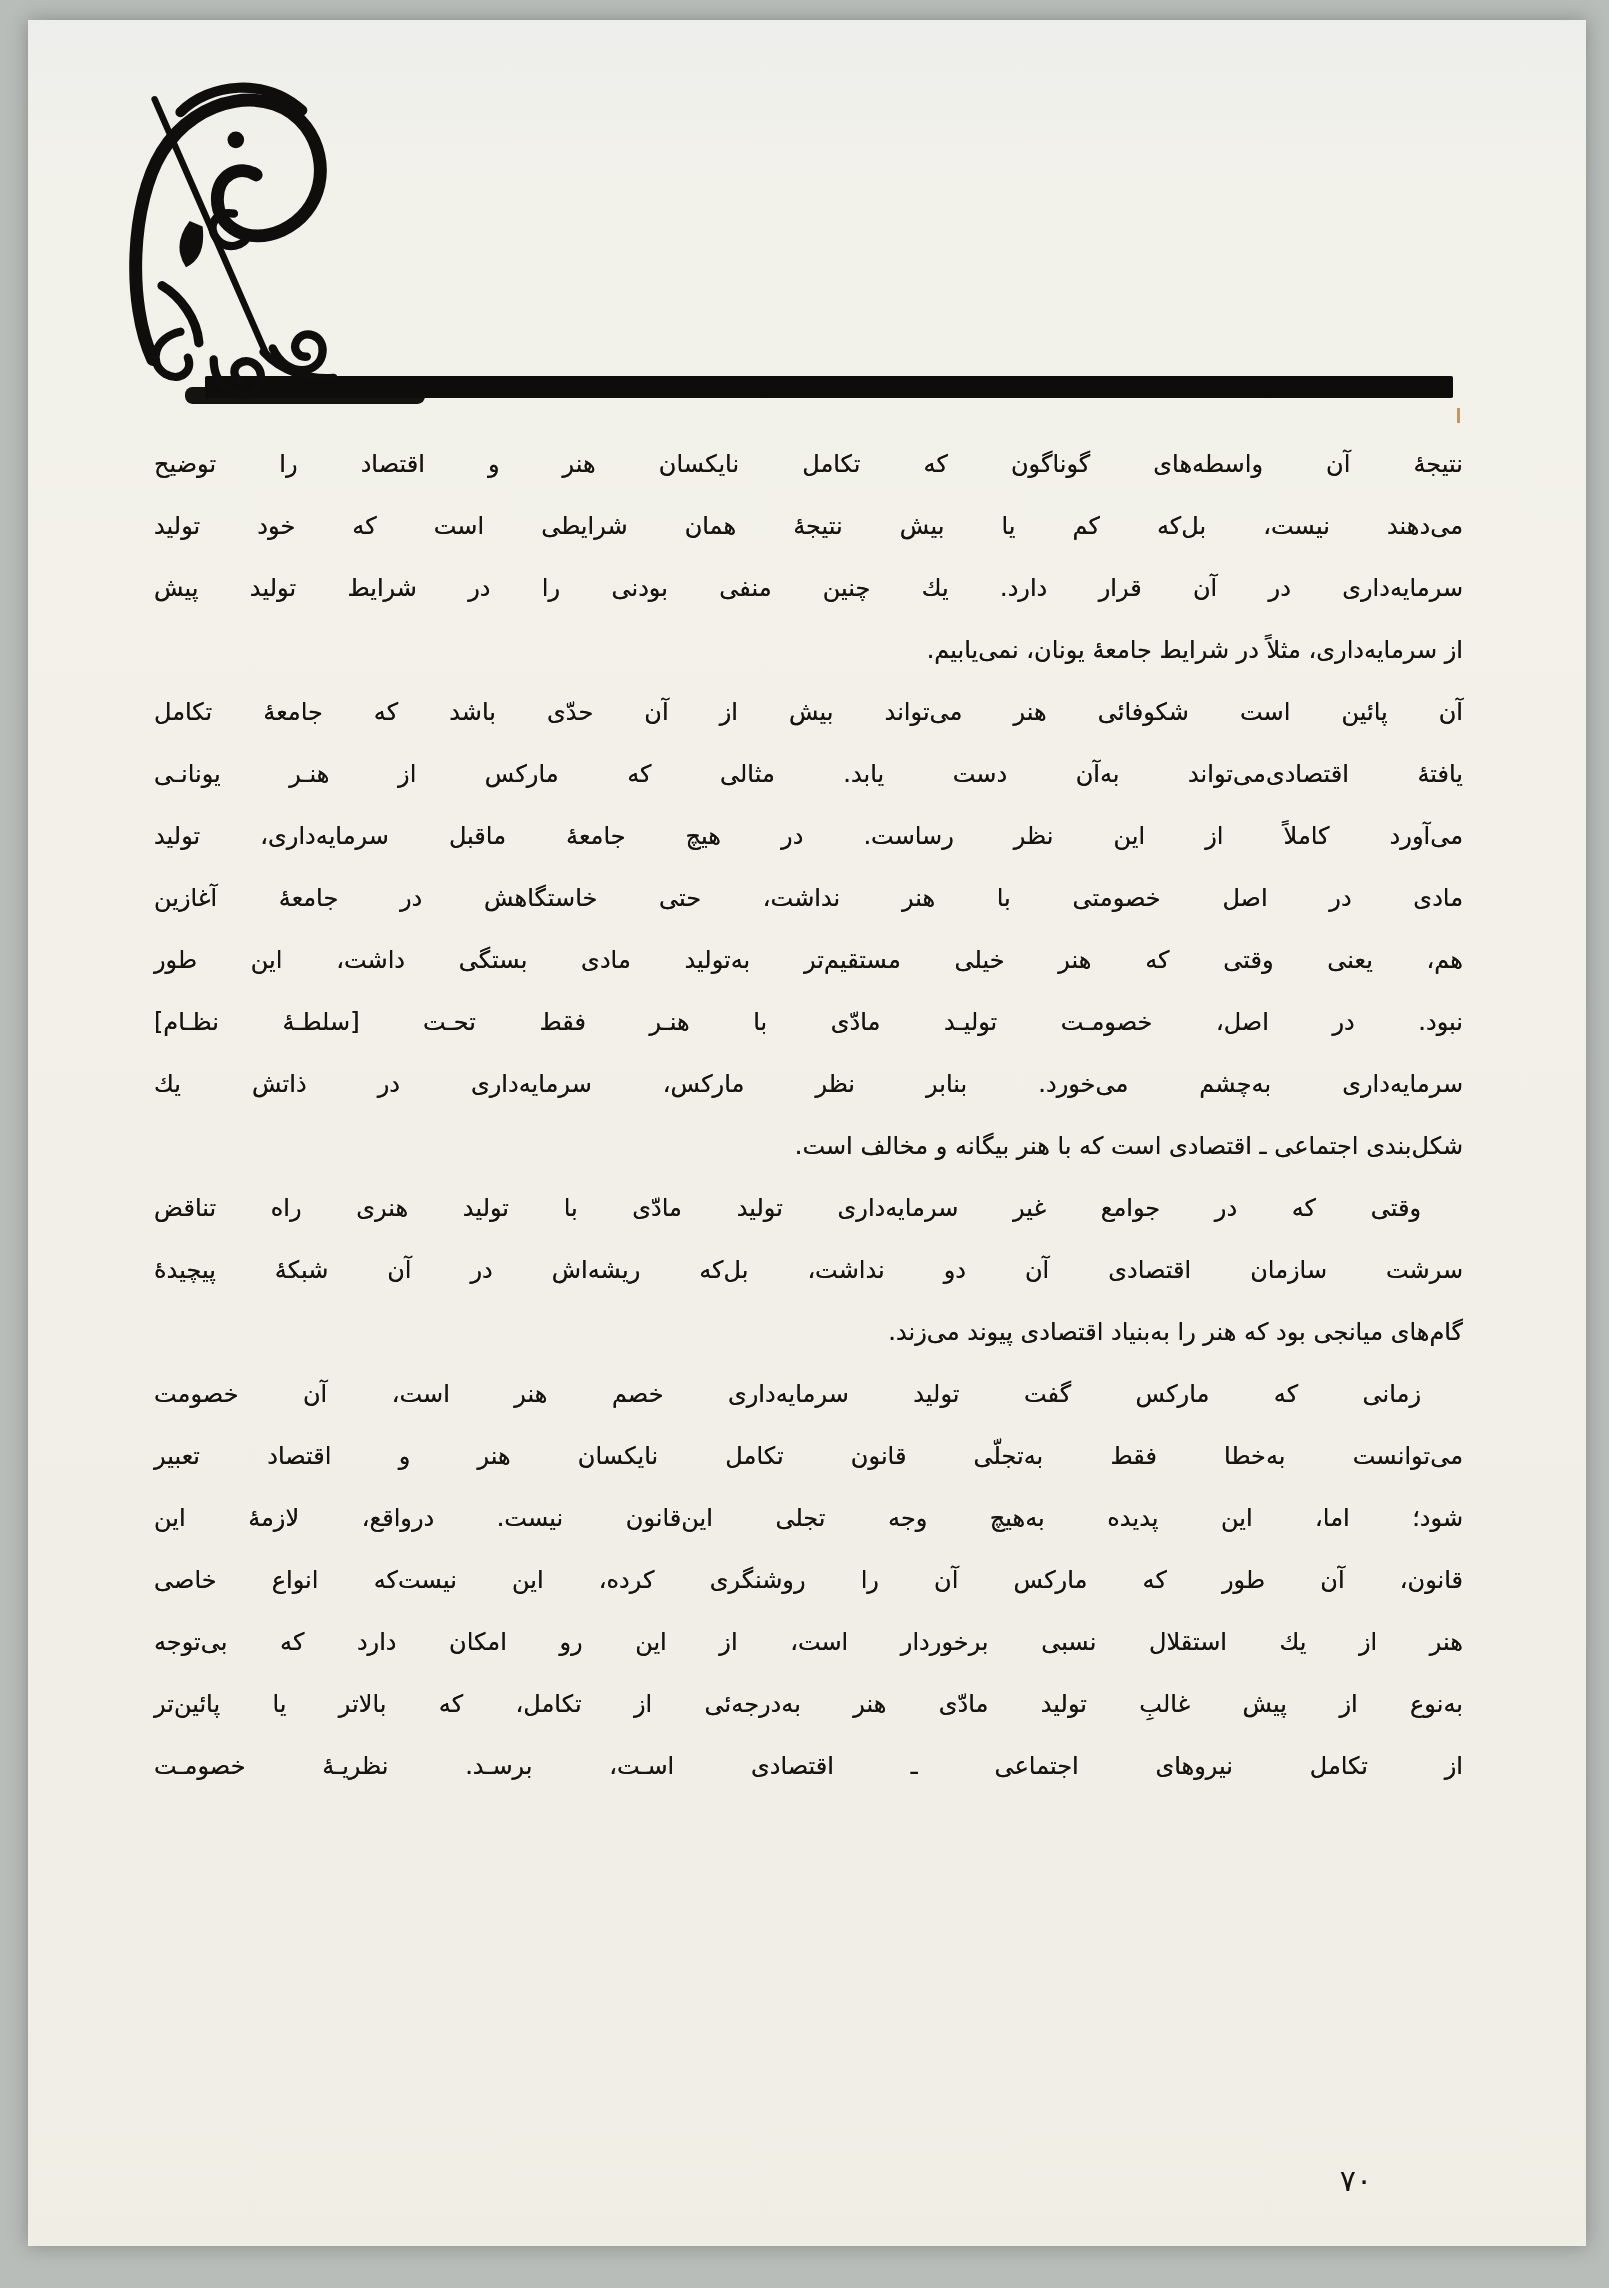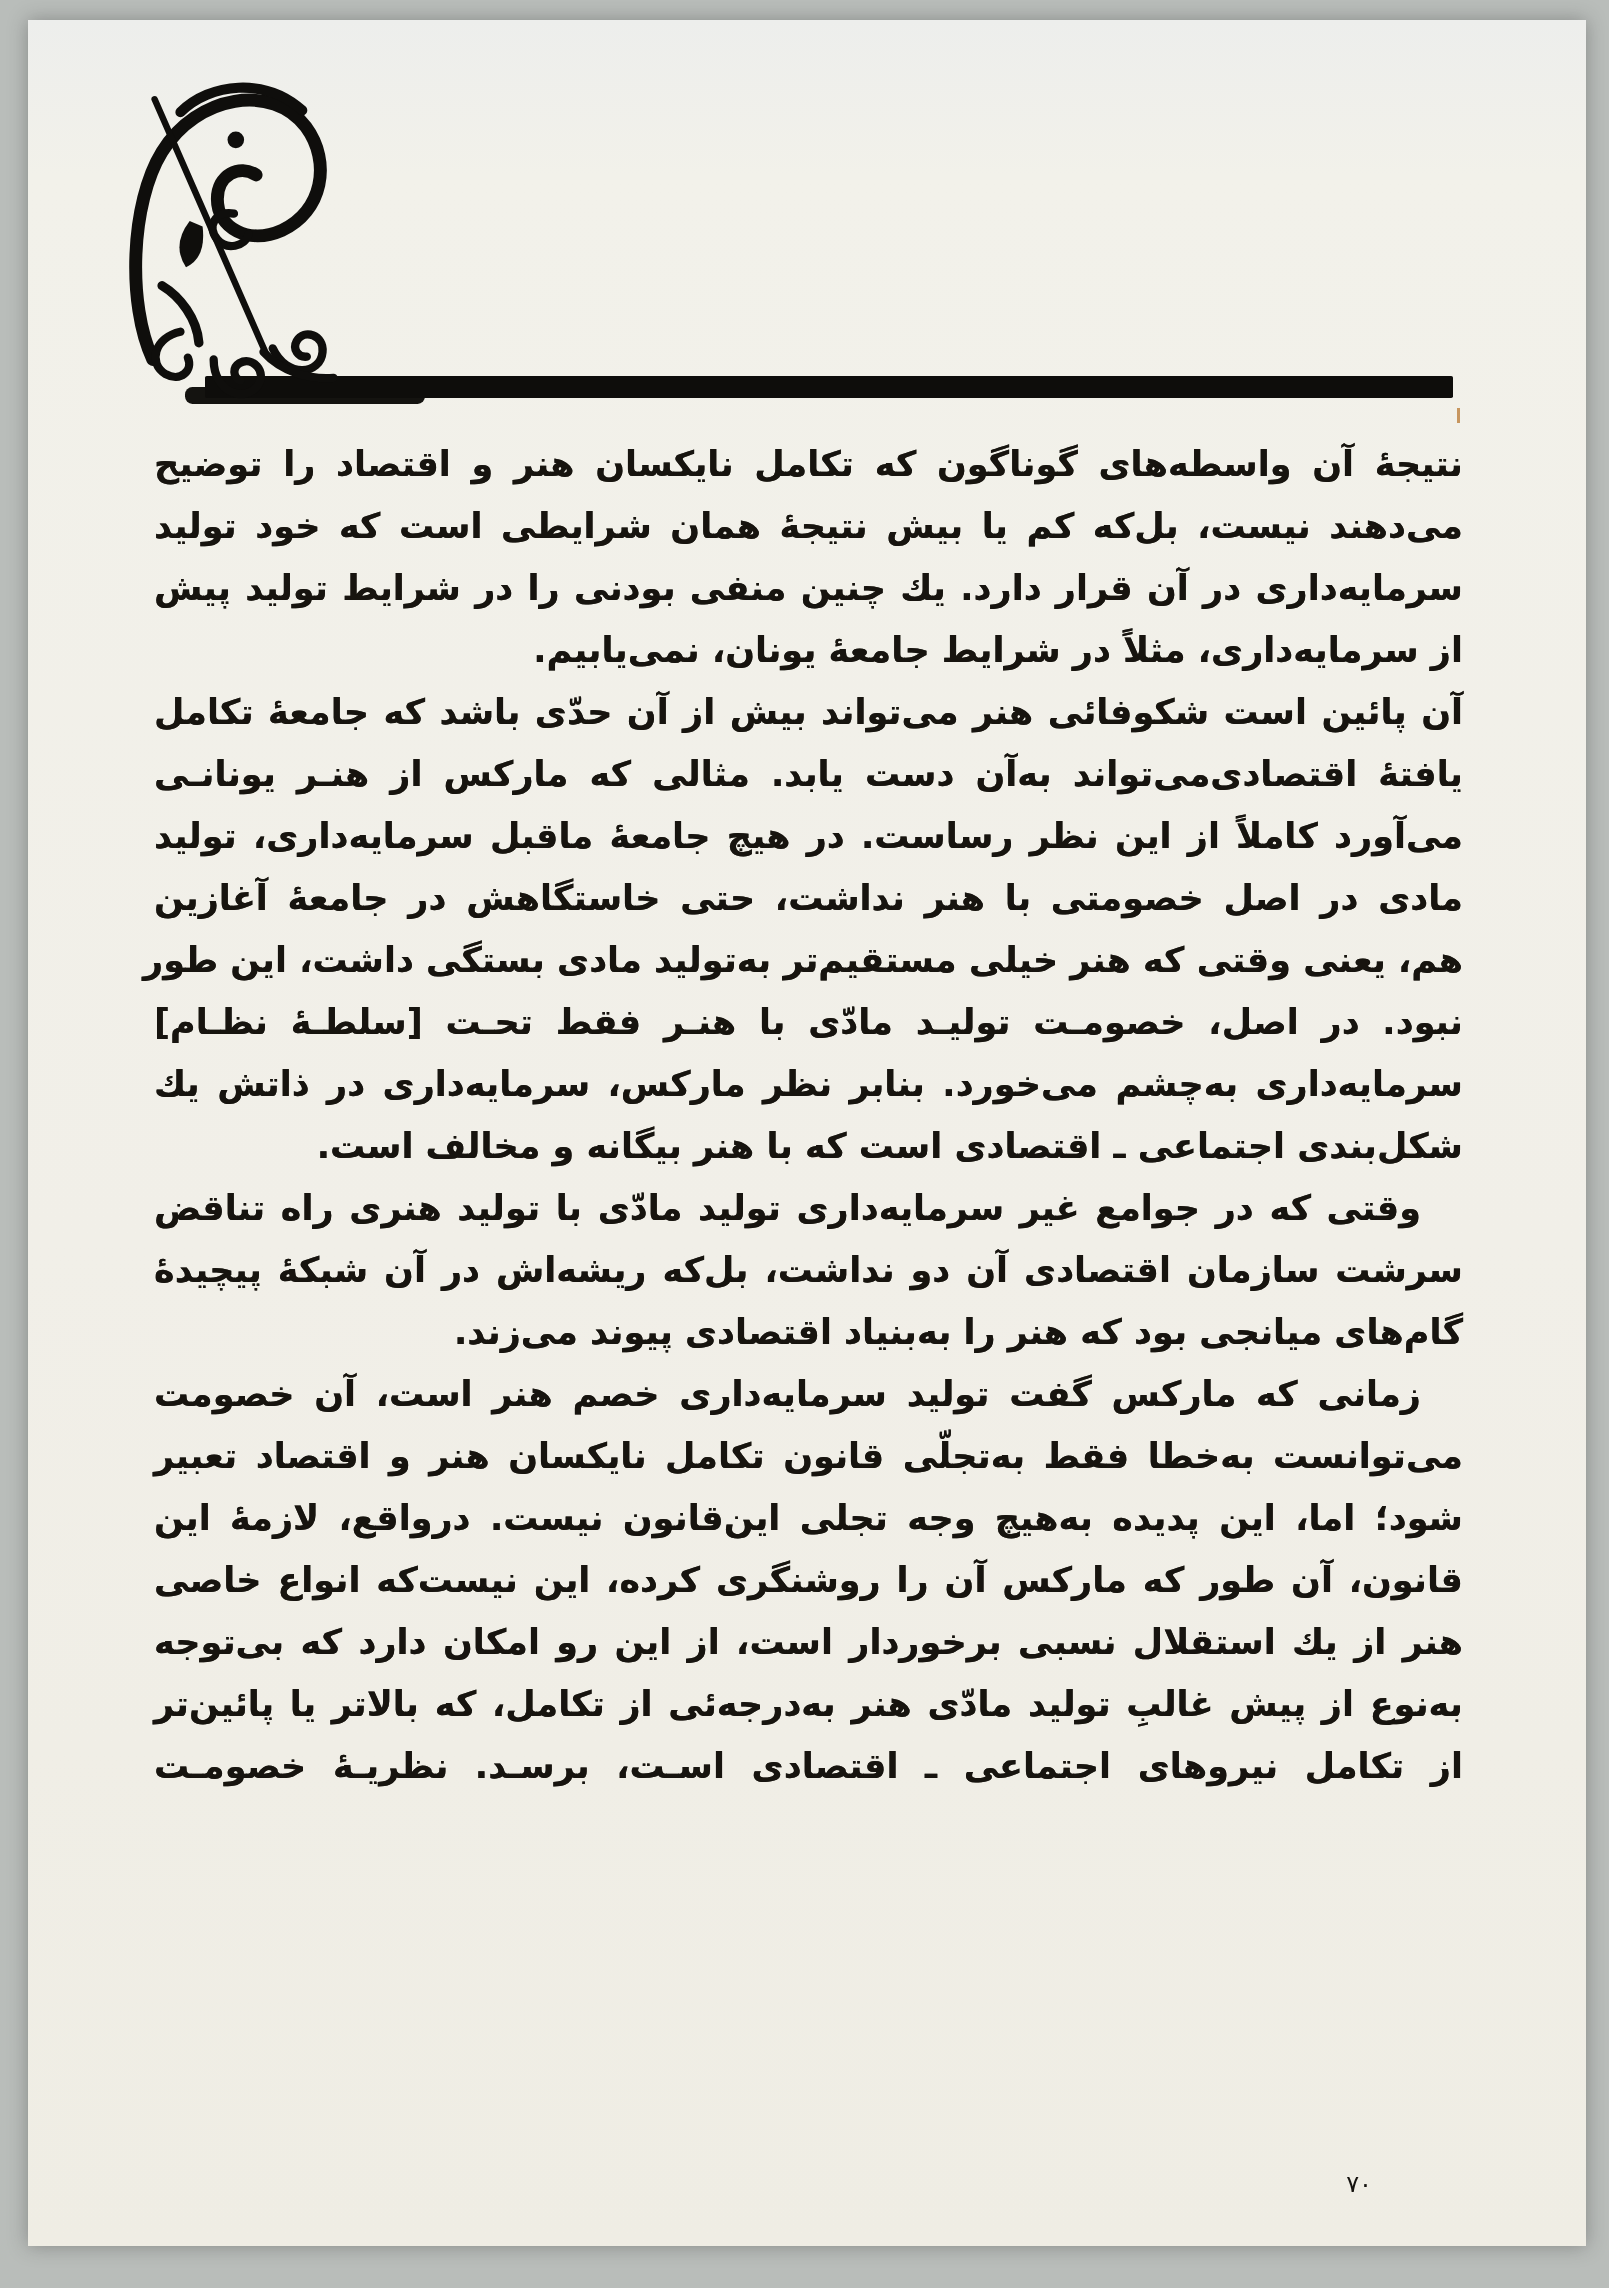--- a/index.html
+++ b/index.html
@@ -44,40 +44,39 @@
     left: 1429px; top: 388px;
     width: 2.8px; height: 14.8px;
     background: #c08647;
     opacity: .85;
   }
   .textblock {
     position: absolute;
     left: 126px; right: 123px; top: 413px;
     direction: rtl;
     color: #17140f;
-    font-size: 35px;
+    font-size: 24px;
     text-shadow: 0 0 0.5px rgba(20,17,10,.8);
-    font-weight: bold;
   }
   .para { margin: 0; }
   .line {
     height: 62px;
     line-height: 62px;
     white-space: nowrap;
     text-align: justify;
     text-align-last: justify;
     overflow: visible;
   }
   .line.indent { padding-right: 42px; }
   .line.end { text-align-last: right; }
   .page-number {
     position: absolute;
     right: 214px; bottom: 48px;
     direction: rtl;
-    font-size: 24px;
+    font-size: 30px;
     color: #14120e;
   }
 </style>
 </head>
 <body>
 
 <div class="paper">
 
   <svg class="ornament" viewBox="0 0 235 400" aria-hidden="true">
     <g fill="none" stroke="#0f0e0c" stroke-linecap="round">

